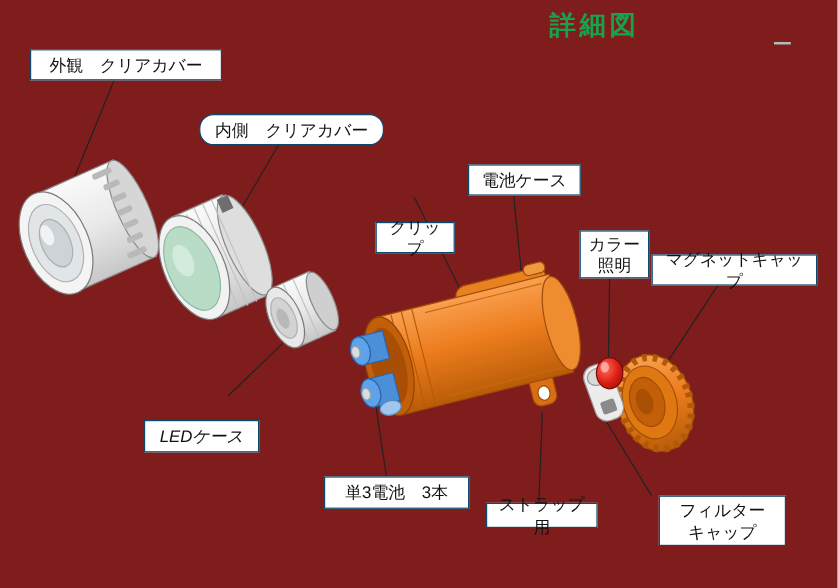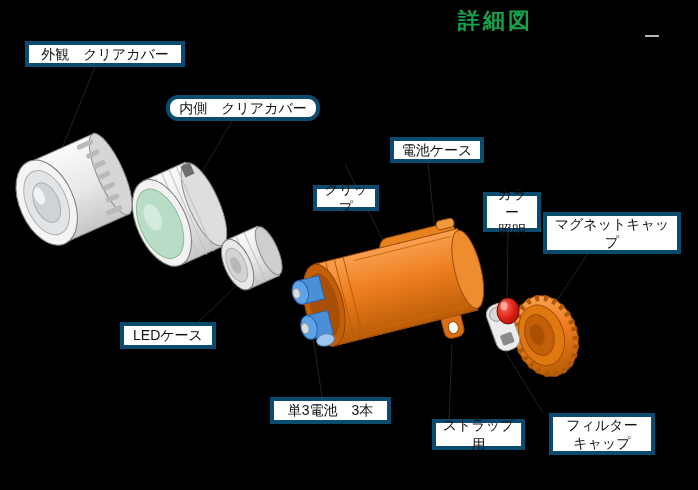--- a/index.html
+++ b/index.html
@@ -1,26 +1,26 @@
 <!DOCTYPE html>
 <html><head>
 <meta charset="utf-8">
 <style>
   html,body{margin:0;padding:0;background:#ffffff;}
   .canvas{
-    position:relative;width:698px;height:490px;background:#000000;overflow:hidden;
+    position:relative;width:698px;height:490px;background:#7f1d1d;overflow:hidden;
     font-family:"Liberation Sans","DejaVu Sans",sans-serif;
   }
   svg.diagram{position:absolute;left:0;top:0;}
   .title{
     position:absolute;left:458px;top:6px;
     font-size:22px;font-weight:bold;letter-spacing:3px;color:#17a24e;
   }
   .label{
-    position:absolute;background:#ffffff;border:4px solid #0c4a6e;
+    position:absolute;background:#ffffff;border:1px solid #0c4a6e;
     display:flex;align-items:center;justify-content:center;text-align:center;
     font-size:14px;color:#111;line-height:1.3;white-space:pre-line;
     box-sizing:border-box;padding:2px 6px;
   }
 </style>
 </head>
 <body>
 
 <div class="canvas">
 
@@ -151,24 +151,24 @@
 
   <div class="label" style="left:166px;top:95px;width:154px;height:26px;border-radius:12px;">内側　クリアカバー</div>
 
   <div class="label" style="left:313px;top:138px;width:66px;height:26px;margin-top:47px;">クリップ</div>
 
   <div class="label" style="left:483px;top:192px;width:58px;height:40px;">カラー
 照明</div>
 
   <div class="label" style="left:390px;top:137px;width:94px;height:26px;">電池ケース</div>
 
-  <div class="label" style="left:543px;top:212px;width:138px;height:42px;text-align:center;">マグネットキャップ</div>
+  <div class="label" style="left:543px;top:212px;width:138px;height:26px;text-align:center;">マグネットキャップ</div>
 
-  <div class="label" style="left:120px;top:322px;width:96px;height:27px;">LEDケース</div>
+  <div class="label" style="left:120px;top:350px;width:96px;height:27px;font-style:italic;">LEDケース</div>
 
   <div class="label" style="left:270px;top:397px;width:121px;height:27px;">単3電池　3本</div>
 
-  <div class="label" style="left:405px;top:419px;width:93px;height:31px;margin-left:27px;">ストラップ用</div>
+  <div class="label" style="left:405px;top:419px;width:93px;height:21px;">ストラップ用</div>
 
   <div class="label" style="left:505px;top:413px;width:106px;height:42px;margin-left:44px;">フィルター
 キャップ</div>
 
 </div>
 
 </body></html>

